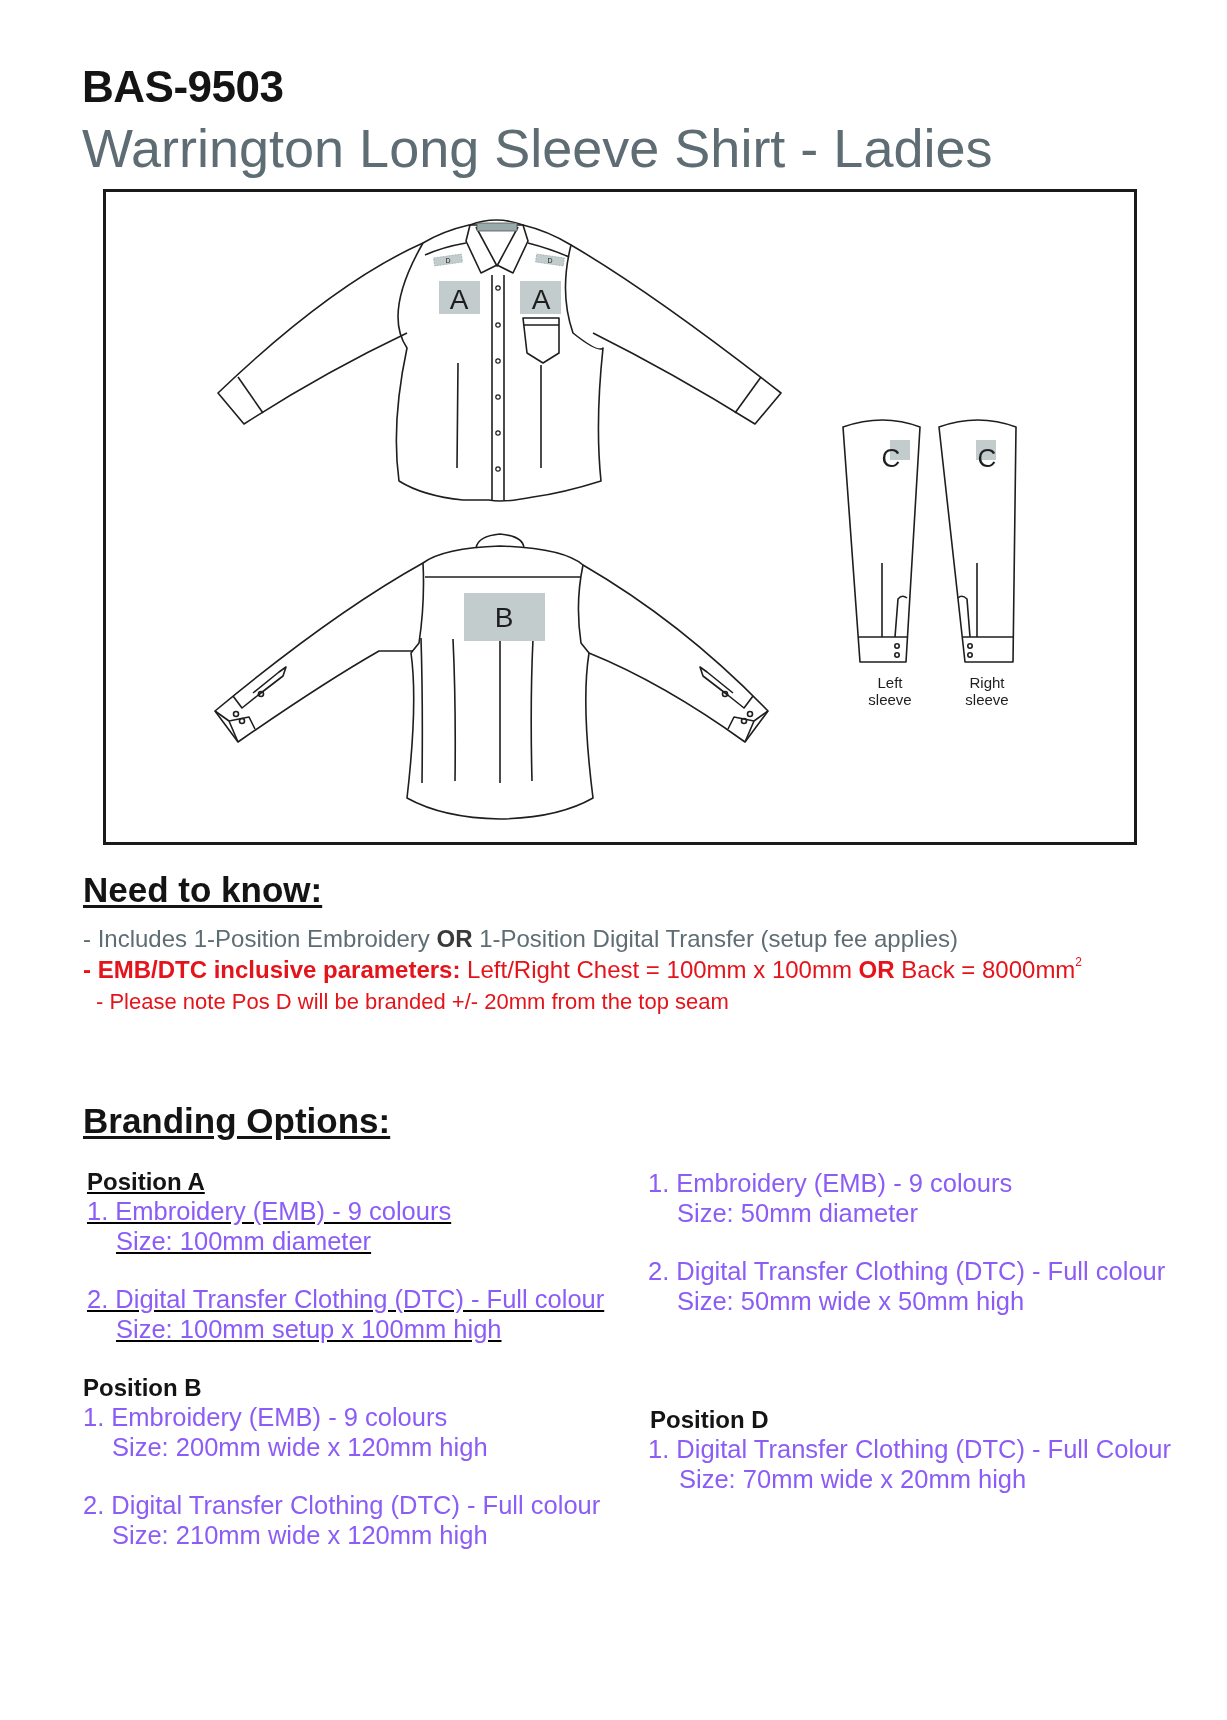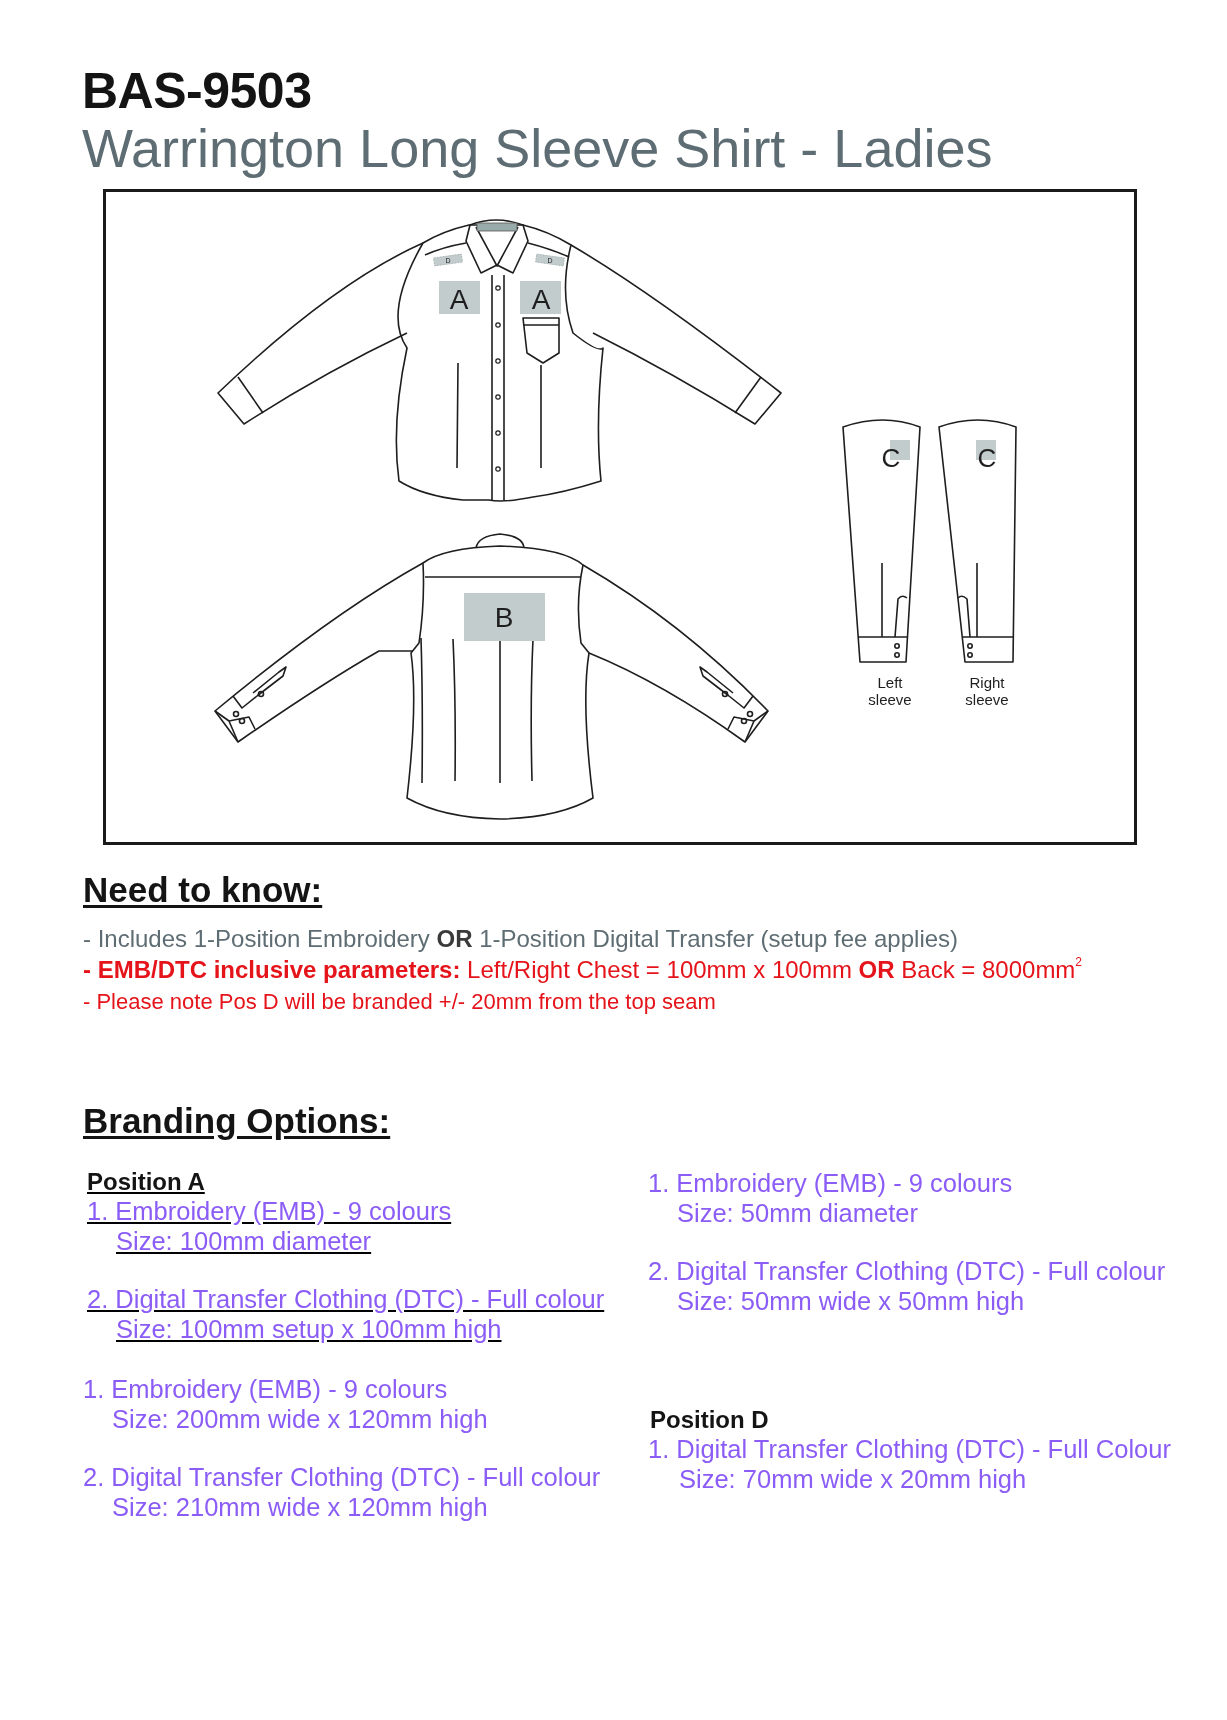--- a/index.html
+++ b/index.html
@@ -1,19 +1,19 @@
 <!DOCTYPE html>
 <html><head>
 <meta charset="utf-8">
 <style>
   html, body { margin: 0; padding: 0; background: #ffffff; }
   body { width: 1227px; height: 1720px; position: relative; overflow: hidden;
          font-family: "Liberation Sans", sans-serif; }
   .abs { position: absolute; }
-  #code { left: 82px; top: 62px; font-size: 50px; font-weight: bold; color: #141414; letter-spacing: -0.5px; }
+  #code { left: 82px; top: 62px; font-size: 44px; font-weight: bold; color: #141414; letter-spacing: -0.5px; }
   #title { left: 82px; top: 117px; font-size: 54px; color: #5e6d73; }
   #frame { left: 103px; top: 189px; width: 1034px; height: 656px; border: 3px solid #1a1a1a; box-sizing: border-box; }
   #frame svg { position: absolute; left: 0; top: 0; }
   .h2 { font-size: 35px; font-weight: bold; color: #141414; text-decoration: underline; text-underline-offset: 3px; }
   #need-h { left: 83px; top: 870px; }
   #brand-h { left: 83px; top: 1101px; }
   .line { font-size: 24px; white-space: nowrap; }
   .grey { color: #5e6d73; }
   .red { color: #e5131a; }
   .blk { color: #3a3a3a; }
@@ -132,33 +132,34 @@
 </div>
 
 <div class="abs h2" id="need-h">Need to know:</div>
 
 <div class="abs line grey" style="left:83px; top:925px;">
   <span>- Includes 1-Position Embroidery </span><b class="blk">OR</b><span> 1-Position Digital Transfer (setup fee applies)</span>
 </div>
 <div class="abs line red" style="left:83px; top:955px;">
   <b>- EMB/DTC inclusive parameters:</b><span> Left/Right Chest = 100mm x 100mm </span><b>OR</b><span> Back = 8000mm</span><span class="sup">2</span>
 </div>
-<div class="abs red" style="left:83px; top:989px; font-size:22px; white-space:nowrap;">- Please note Pos D will be branded +/- 20mm from the top seam</div>
+<div class="abs red" style="left:96px; top:989px; font-size:22px; white-space:nowrap;">- Please note Pos D will be branded +/- 20mm from the top seam</div>
 
 <div class="abs h2" id="brand-h">Branding Options:</div>
 
 <div class="abs" style="left:87px; top:1168px;text-decoration:underline;">
   <div class="pos-h">Position A</div>
   <div class="opt">1. Embroidery (EMB) - 9 colours</div>
   <div class="opt indent">Size: 100mm diameter</div>
   <div class="opt" style="margin-top:28px;">2. Digital Transfer Clothing (DTC) - Full colour</div>
   <div class="opt indent">Size: 100mm setup x 100mm high</div>
 </div>
 
 <div class="abs" style="left:83px; top:1374px;">
+  <div class="pos-h">Position B</div>
   <div class="opt">1. Embroidery (EMB) - 9 colours</div>
   <div class="opt indent">Size: 200mm wide x 120mm high</div>
   <div class="opt" style="margin-top:28px;">2. Digital Transfer Clothing (DTC) - Full colour</div>
   <div class="opt indent">Size: 210mm wide x 120mm high</div>
 </div>
 
 <div class="abs" style="left:648px; top:1168px;">
   <div class="opt">1. Embroidery (EMB) - 9 colours</div>
   <div class="opt indent">Size: 50mm diameter</div>
   <div class="opt" style="margin-top:28px;">2. Digital Transfer Clothing (DTC) - Full colour</div>

